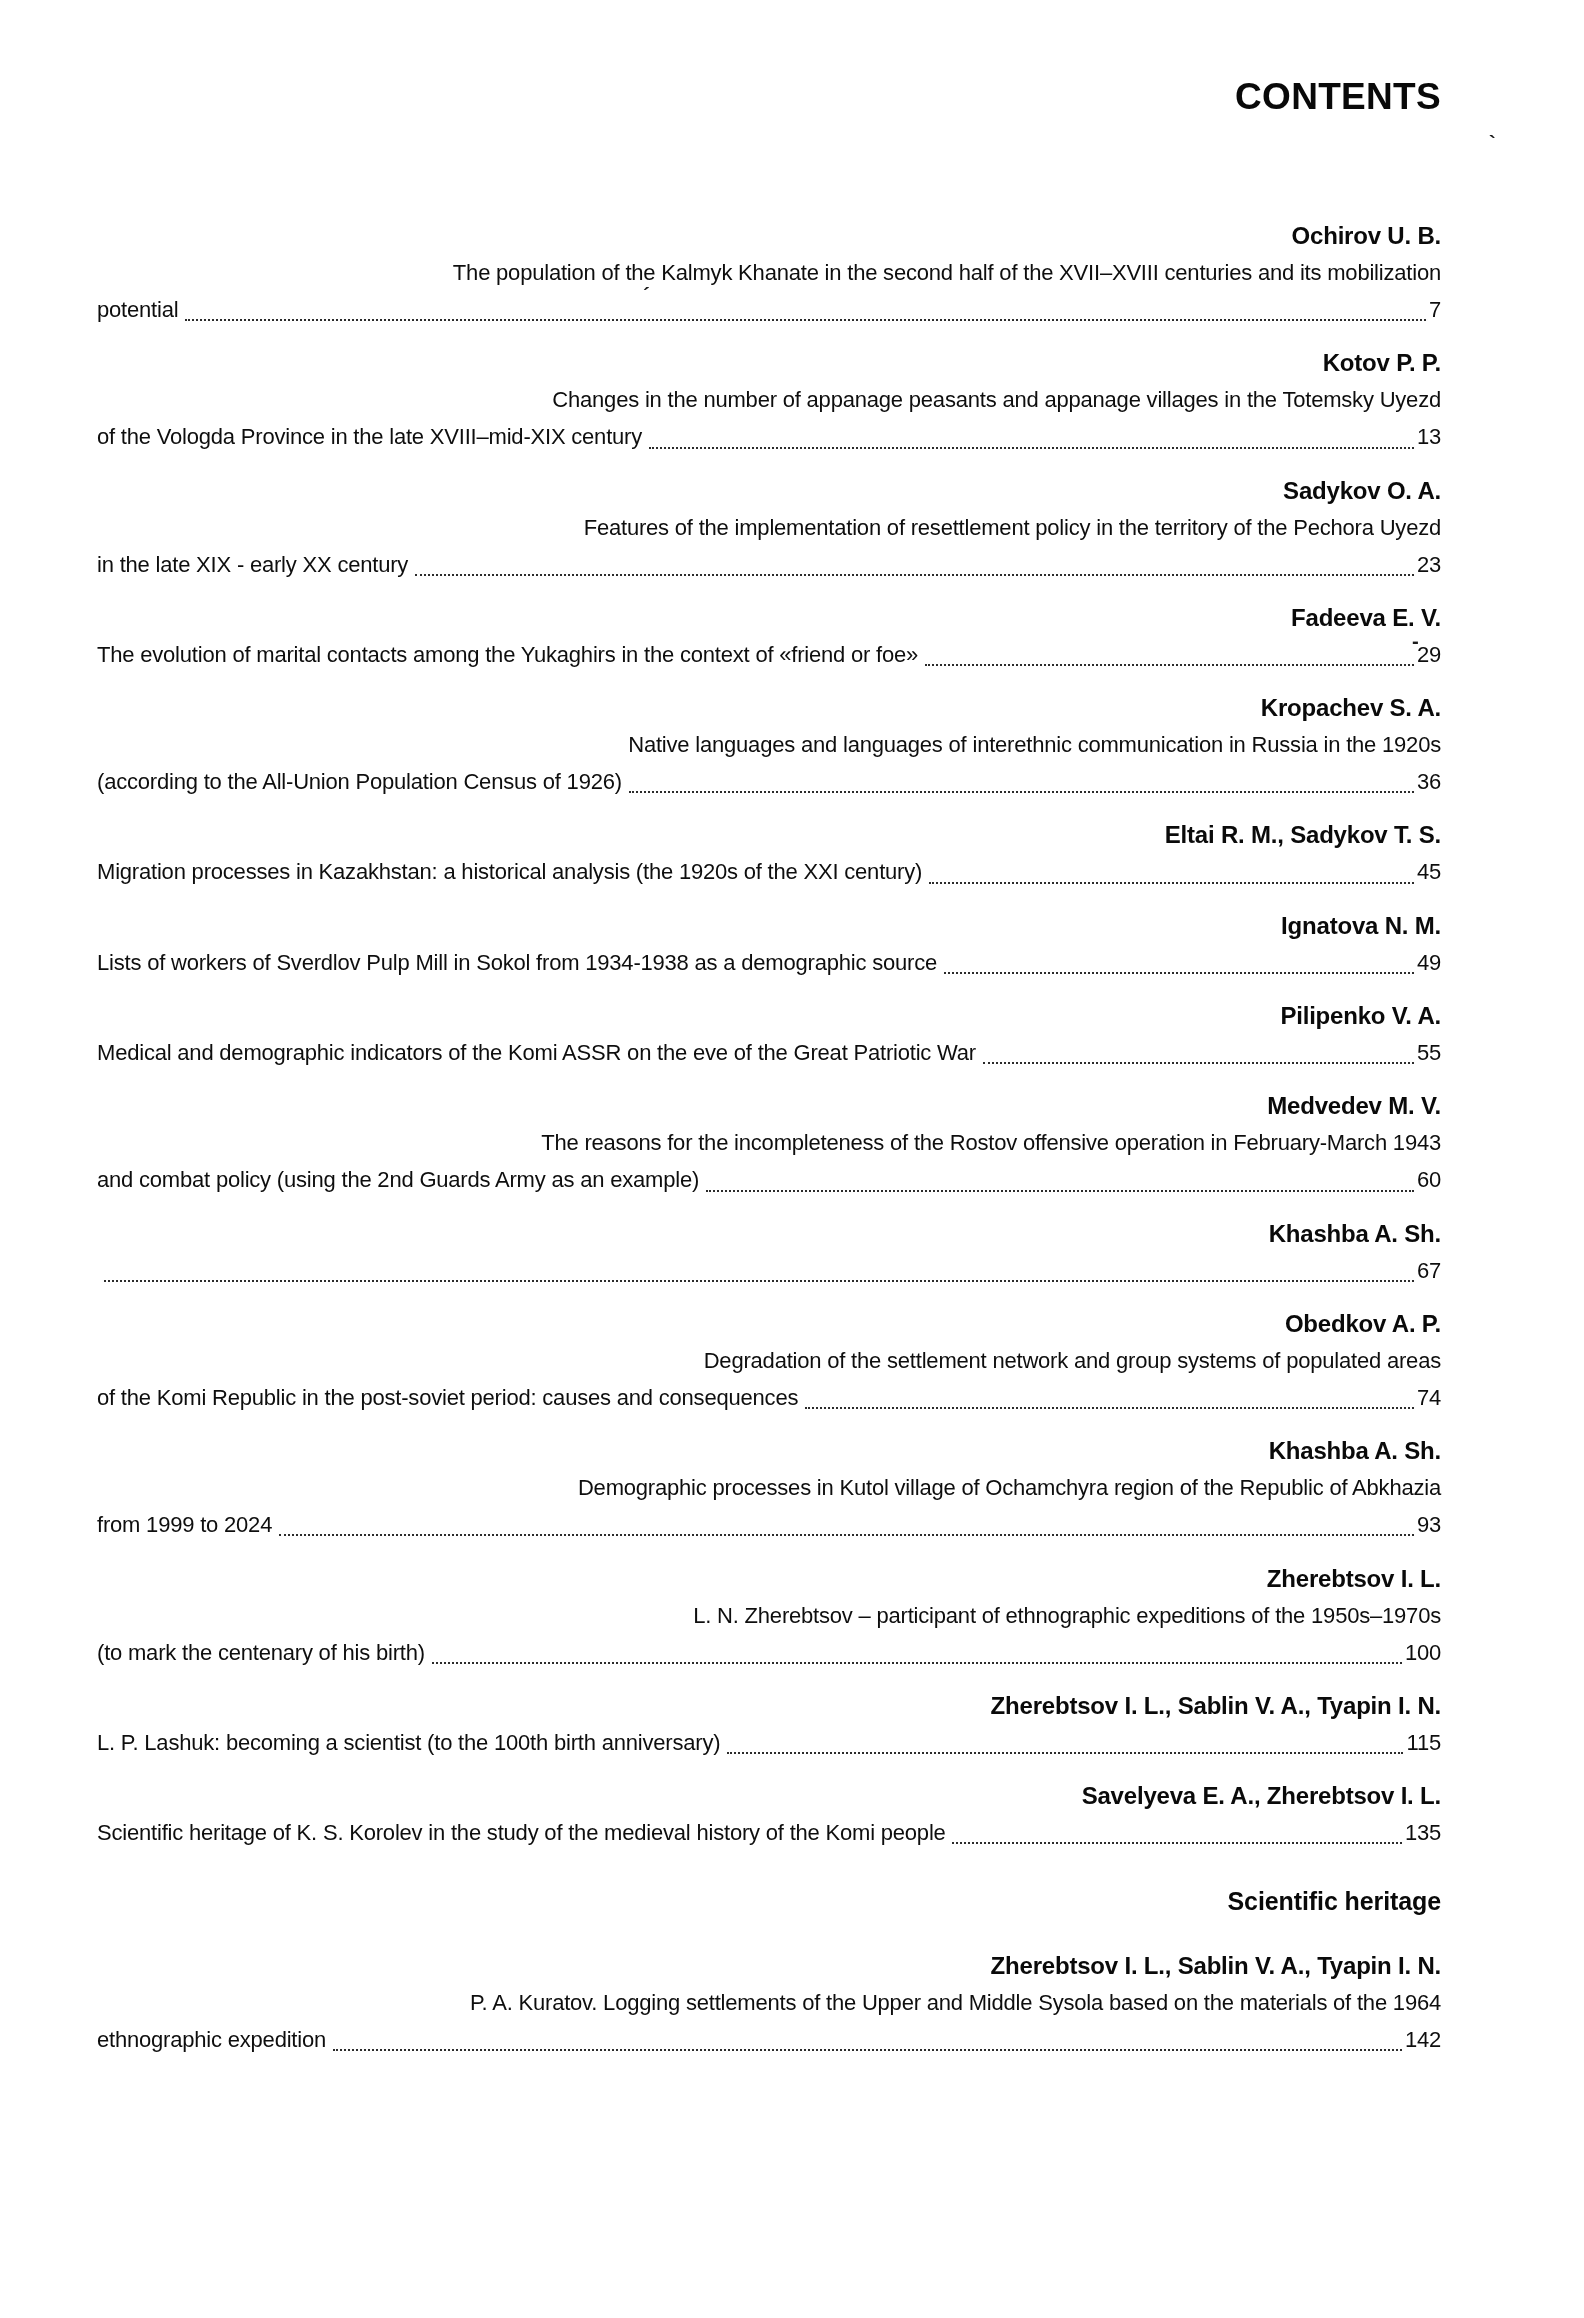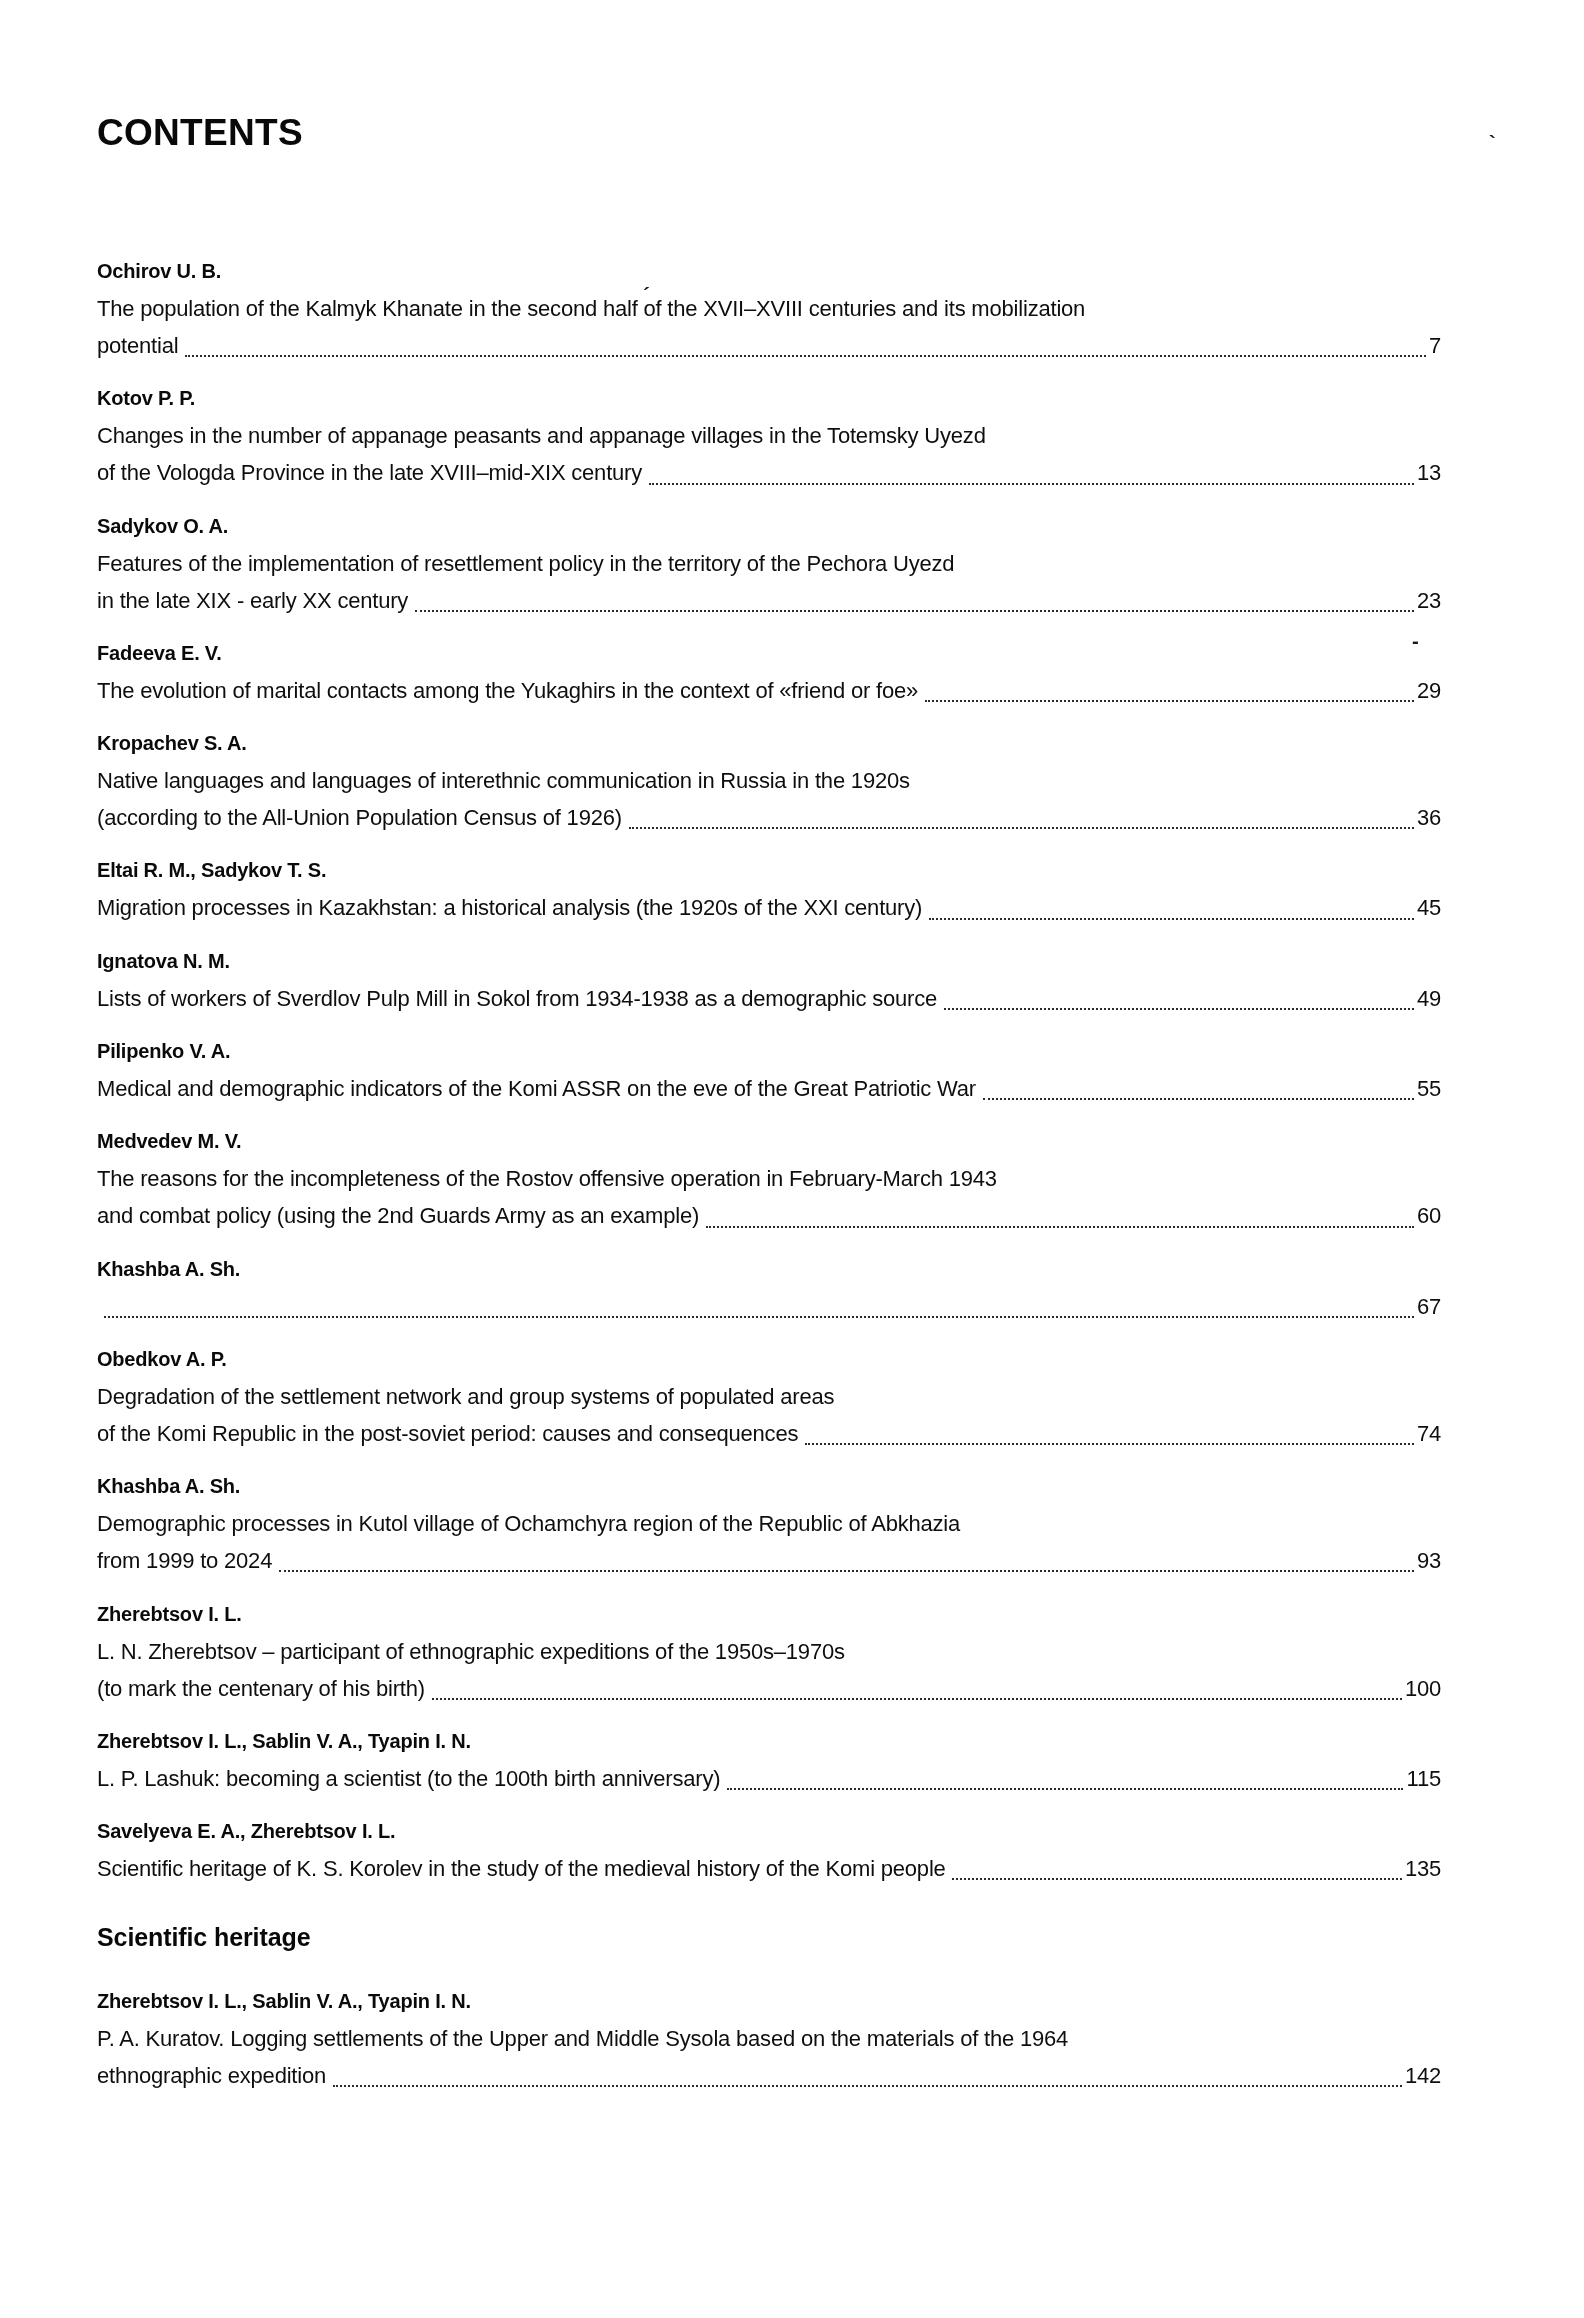--- a/index.html
+++ b/index.html
@@ -9,34 +9,35 @@
     position: relative;
     font-family: "Liberation Sans", sans-serif;
     color: #0e0e0e;
     overflow: hidden;
   }
   .page {
     position: absolute;
     left: 97px;
     width: 1344px;
     top: 0;
-    padding-top: 112px;
+    padding-top: 76px;
+    text-align: right;
   }
   h1.toc-title {
     font-size: 37px;
     font-weight: 800;
     letter-spacing: 0.3px;
     margin: 0 0 100px 0;
     line-height: 41px;
     color: #090909;
   }
   .entry { margin-bottom: 16.3px; }
   .authors {
     font-weight: 700;
-    font-size: 20px;
+    font-size: 24px;
     line-height: 37px;
     letter-spacing: -0.2px;
     white-space: nowrap;
     color: #0a0a0a;
   }
   .t-line {
     font-size: 22px;
     line-height: 37px;
     letter-spacing: -0.2px;
     white-space: nowrap;

